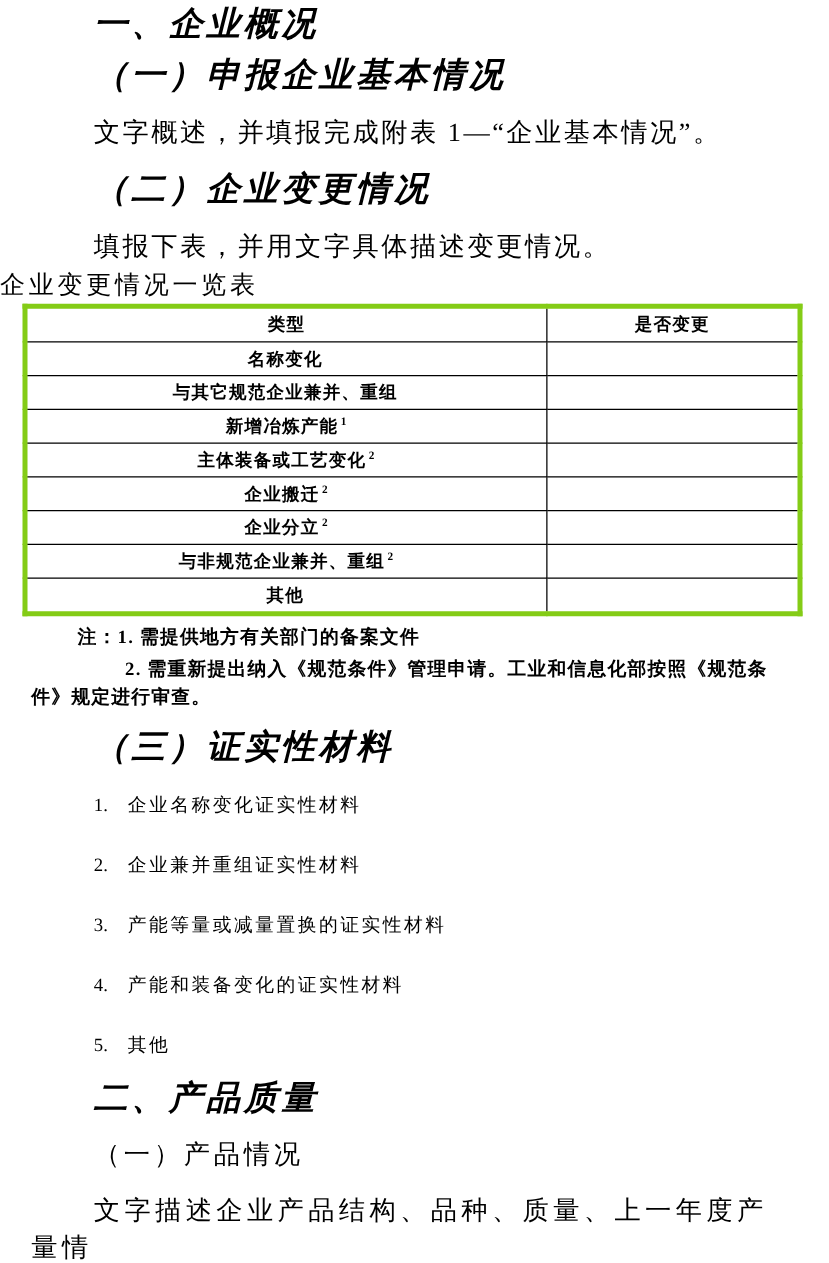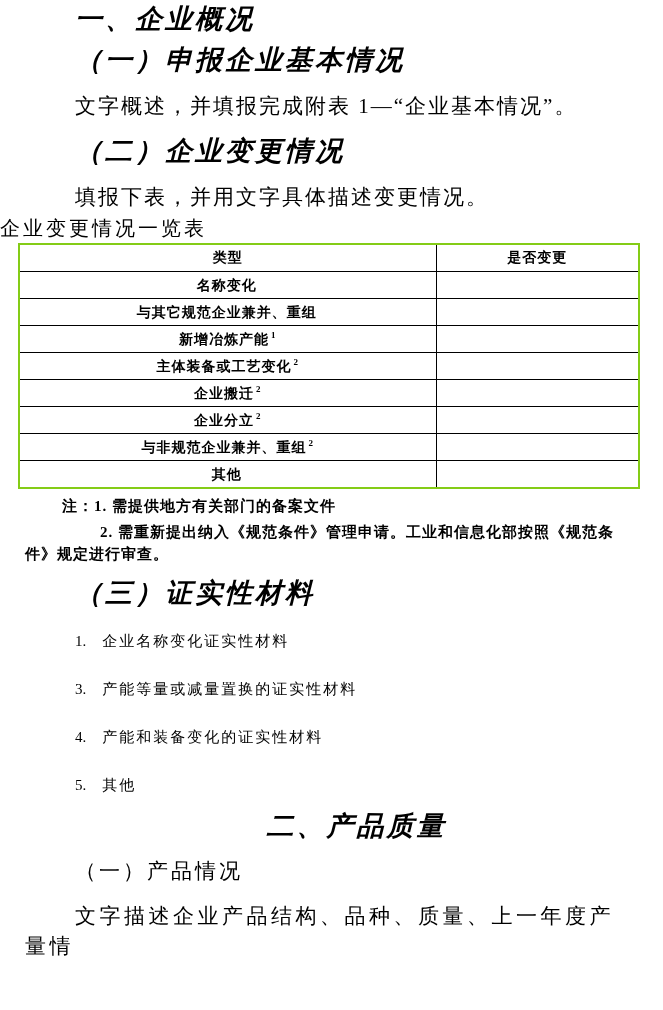--- a/index.html
+++ b/index.html
@@ -16,21 +16,21 @@
     font-family: "Liberation Sans", sans-serif;
     font-weight: bold;
     font-size: 27px; line-height: 30px;
     letter-spacing: 3px;
     margin: 0 25px; padding-left: 50px; font-style: italic;
   }
   .h1 { margin-top: 4px; }
   .h2 { margin-top: 15px; }
   .mt19 { margin-top: 11px; }
   .mt13 { margin-top: 13px; }
-  .mt11 { margin-top: 11px; text-align: center; }
+  .mt11 { margin-top: 11px; }
 
   
   .h-light {
     font-weight: normal;
     font-family: "Liberation Serif", serif;
     font-size: 21px; line-height: 30px;
     letter-spacing: 3px;
     margin: 15px 25px 0; padding-left: 50px;
   }
 
@@ -59,21 +59,21 @@
     table-layout: fixed;
   }
   table.change-table td, table.change-table th {
     border: 1px solid #000;
     height: 26px;
     text-align: center; vertical-align: middle;
     font-size: 14px; font-weight: bold;
     letter-spacing: 1px;
     padding: 0;
   }
-  table.change-table { border: 2px solid #84cc16; }
+  table.change-table { border: 4px solid #84cc16; }
   col.c-type { width: 417px; }
   col.c-flag { width: 203px; }
   sup.note-ref { font-size: 9px; vertical-align: super; margin-left: 2px; }
 
   
   .note {
     font-size: 15px; line-height: 22px;
     font-weight: 600;
     letter-spacing: 1px;
   }
@@ -153,20 +153,23 @@
 
   <div class="note note-1">注：1. 需提供地方有关部门的备案文件</div>
   <div class="note note-2">2. 需重新提出纳入《规范条件》管理申请。工业和信息化部按照《规范条件》规定进行审查。</div>
 
   <div class="h-bold h2 mt13">（三）证实性材料</div>
 
   <div class="mat-item">
     <span class="mat-num">1.</span><span>企业名称变化证实性材料</span>
   </div>
   <div class="mat-item">
+    <span class="mat-num">2.</span><span>企业兼并重组证实性材料</span>
+  </div>
+  <div class="mat-item">
     <span class="mat-num">3.</span><span>产能等量或减量置换的证实性材料</span>
   </div>
   <div class="mat-item">
     <span class="mat-num">4.</span><span>产能和装备变化的证实性材料</span>
   </div>
   <div class="mat-item">
     <span class="mat-num">5.</span><span>其他</span>
   </div>
 
   <div class="h-bold h1 mt11">二、产品质量</div>

